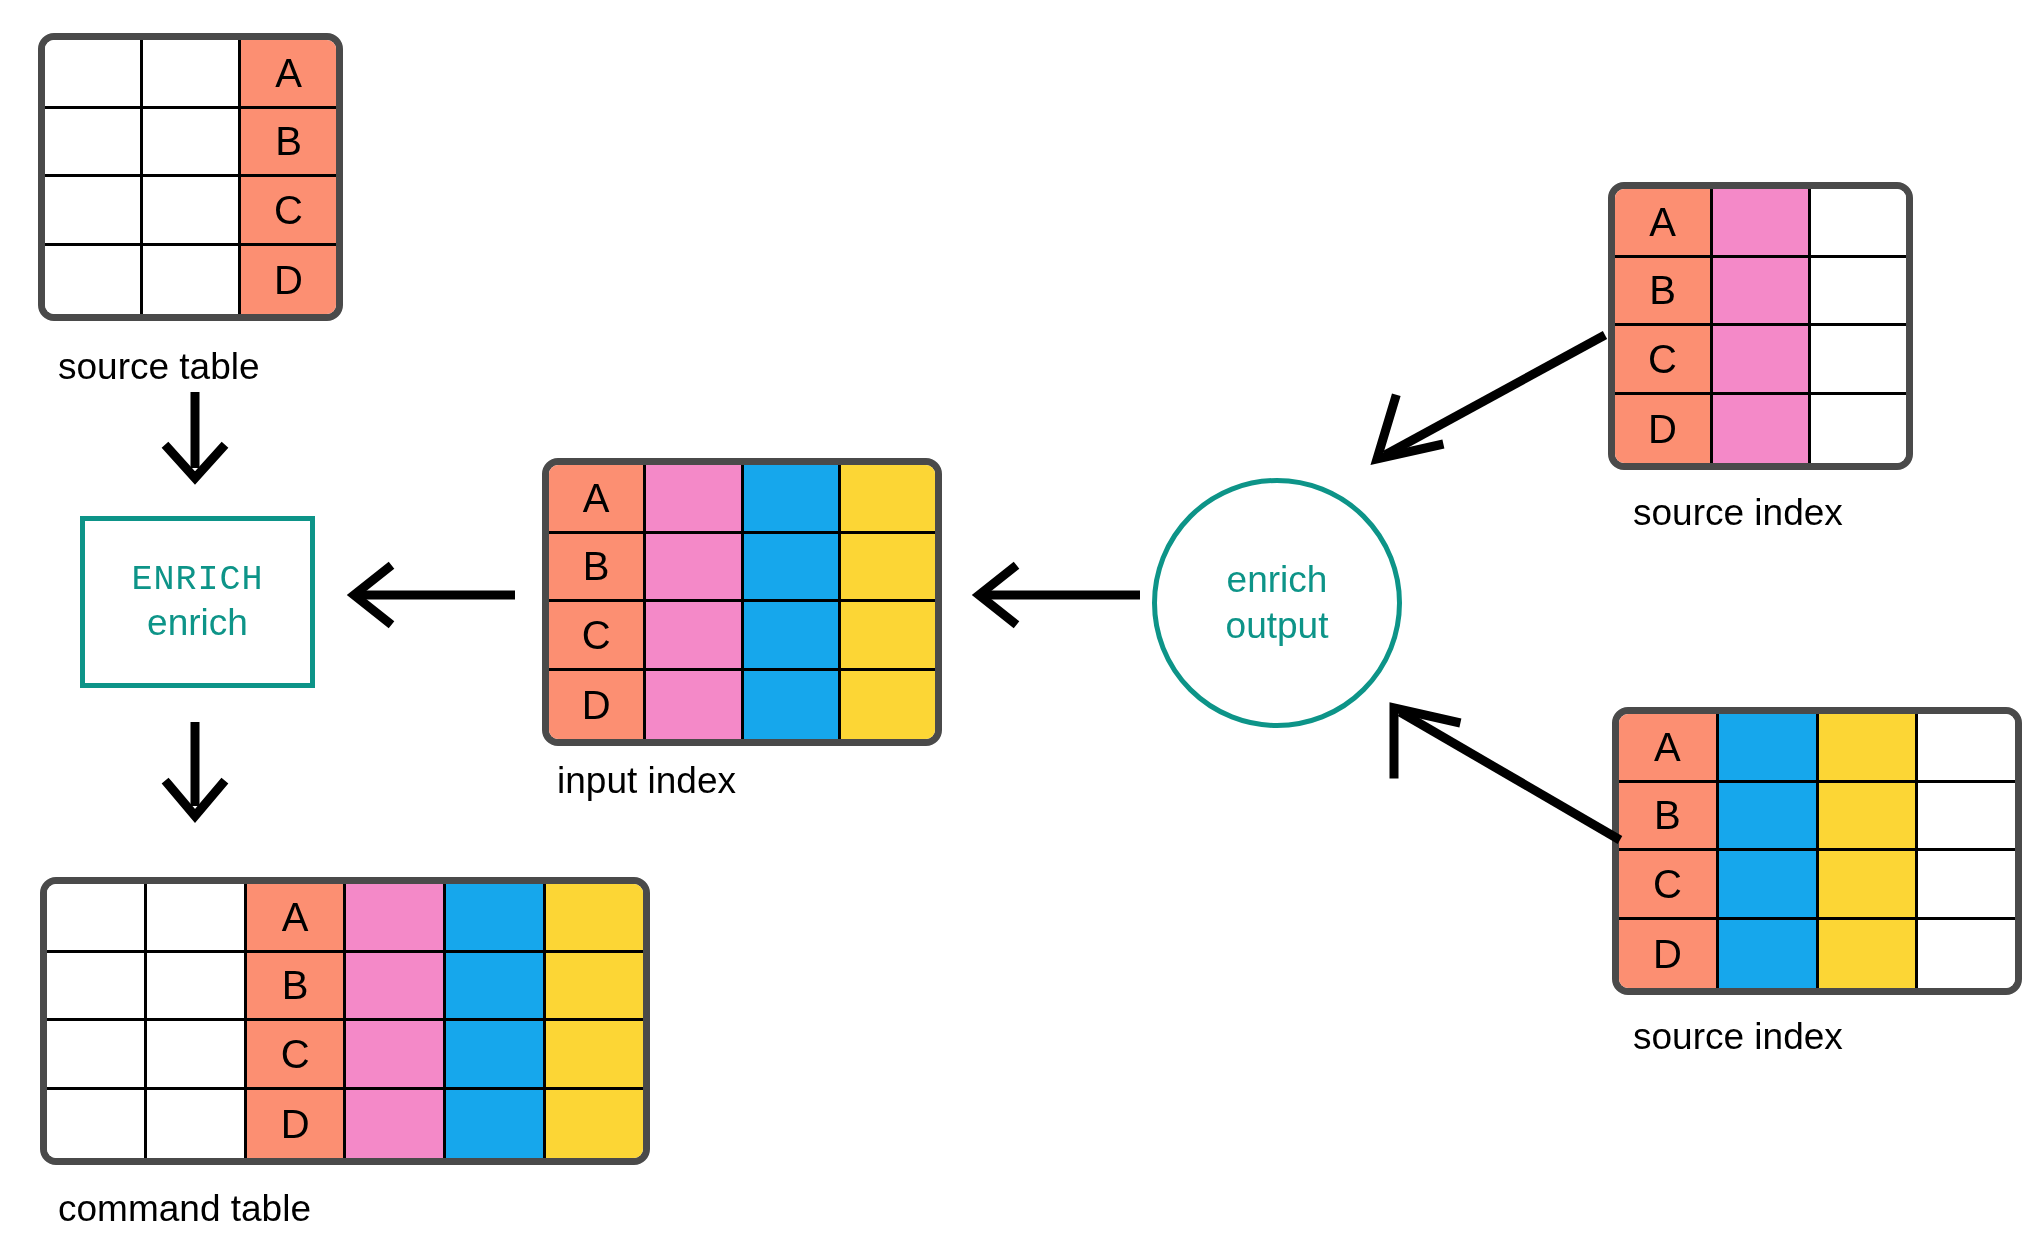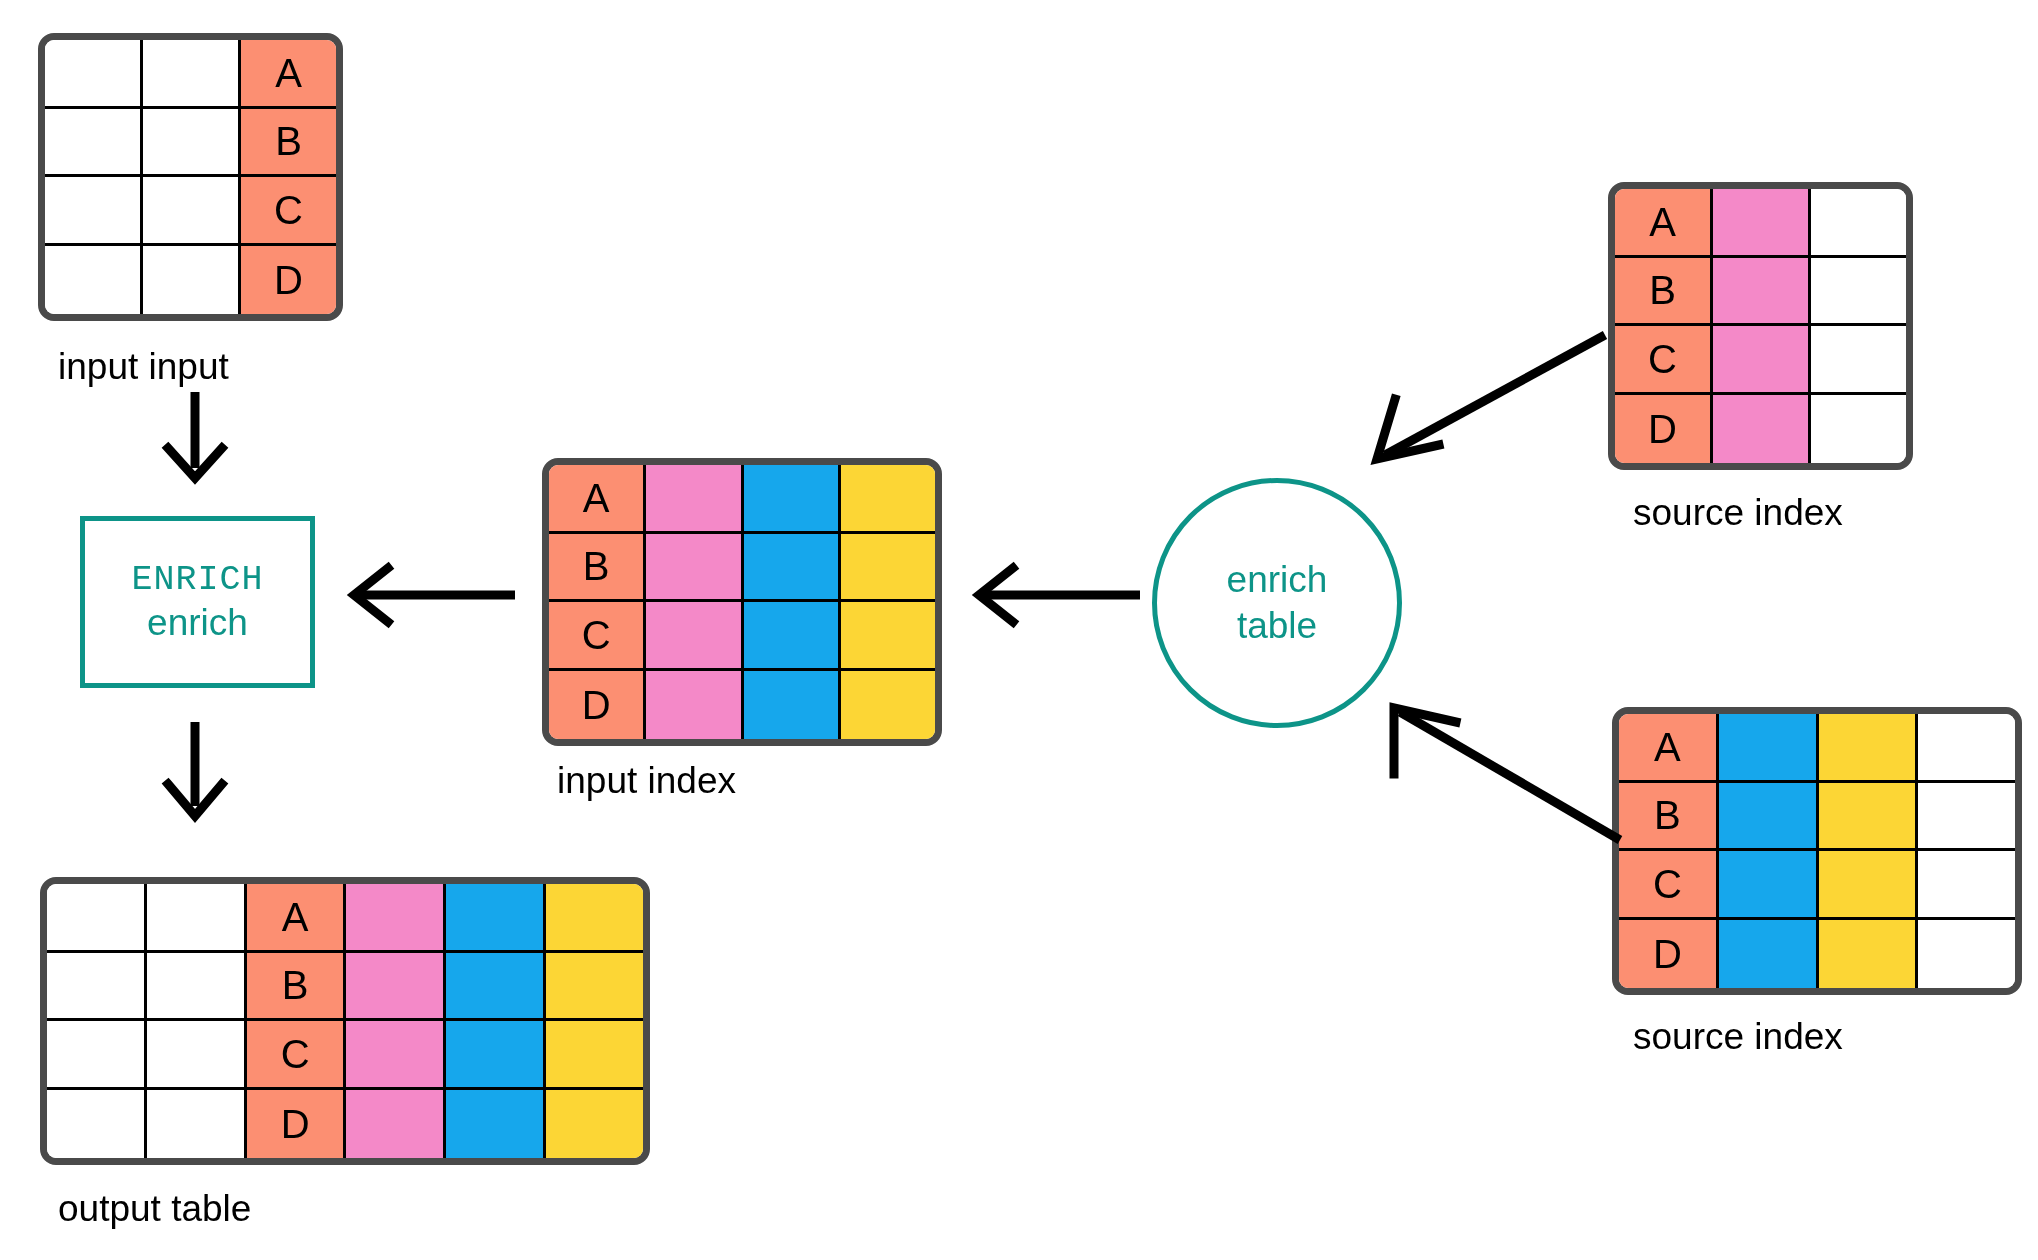--- a/index.html
+++ b/index.html
@@ -123,21 +123,21 @@
         <div class="tcell" style="background: rgb(255, 255, 255);"></div>
         <div class="tcell" style="background: rgb(255, 255, 255);"></div>
         <div class="tcell" style="background: rgb(252, 143, 114);">C</div>
       </div>
       <div class="trow">
         <div class="tcell" style="background: rgb(255, 255, 255);"></div>
         <div class="tcell" style="background: rgb(255, 255, 255);"></div>
         <div class="tcell" style="background: rgb(252, 143, 114);">D</div>
       </div>
     </div>
-  <div class="caption" style="left:58px; top:348px;">input input</div>
+  <div class="caption" style="left:58px; top:348px;">source table</div>
 
   <svg class="arrow" style="left:150px; top:390px;" width="90" height="100" viewBox="0 0 90 100">
     <line x1="45" y1="2" x2="45" y2="78" stroke="#000000" stroke-width="9"></line>
     <polyline points="18,58 45,88 72,58" fill="none" stroke="#000000" stroke-width="9" stroke-linecap="square"></polyline>
   </svg>
 
   <div class="cmdbox" style="left:80px; top:516px; width:235px; height:172px;">
     <div class="mono">ENRICH</div>
     <div class="sans">enrich</div>
   </div>
@@ -174,21 +174,21 @@
       </div>
       <div class="trow">
         <div class="tcell" style="background: rgb(255, 255, 255);"></div>
         <div class="tcell" style="background: rgb(255, 255, 255);"></div>
         <div class="tcell" style="background: rgb(252, 143, 114);">D</div>
         <div class="tcell" style="background: rgb(244, 137, 200);"></div>
         <div class="tcell" style="background: rgb(22, 167, 236);"></div>
         <div class="tcell" style="background: rgb(252, 214, 53);"></div>
       </div>
     </div>
-  <div class="caption" style="left:58px; top:1190px;">output table</div>
+  <div class="caption" style="left:58px; top:1190px;">command table</div>
 
   <div class="tbl" id="enrich-index" style="left:542px; top:458px; width:400px; height:288px;">
       <div class="trow">
         <div class="tcell" style="background: rgb(252, 143, 114);">A</div>
         <div class="tcell" style="background: rgb(244, 137, 200);"></div>
         <div class="tcell" style="background: rgb(22, 167, 236);"></div>
         <div class="tcell" style="background: rgb(252, 214, 53);"></div>
       </div>
       <div class="trow">
         <div class="tcell" style="background: rgb(252, 143, 114);">B</div>
@@ -216,21 +216,21 @@
     <polyline points="48,8 14,35 48,62" fill="none" stroke="#000000" stroke-width="9" stroke-linecap="square"></polyline>
   </svg>
 
   <svg class="arrow" style="left:965px; top:560px;" width="180" height="70" viewBox="0 0 180 70">
     <line x1="175" y1="35" x2="20" y2="35" stroke="#000000" stroke-width="9"></line>
     <polyline points="48,8 14,35 48,62" fill="none" stroke="#000000" stroke-width="9" stroke-linecap="square"></polyline>
   </svg>
 
   <div class="policy" style="left:1152px; top:478px; width:250px; height:250px;">
     <div>enrich</div>
-    <div>table</div>
+    <div>output</div>
   </div>
 
   <div class="tbl" id="source-index-top" style="left:1608px; top:182px; width:305px; height:288px;">
       <div class="trow">
         <div class="tcell" style="background: rgb(252, 143, 114);">A</div>
         <div class="tcell" style="background: rgb(244, 137, 200);"></div>
         <div class="tcell" style="background: rgb(255, 255, 255);"></div>
       </div>
       <div class="trow">
         <div class="tcell" style="background: rgb(252, 143, 114);">B</div>

